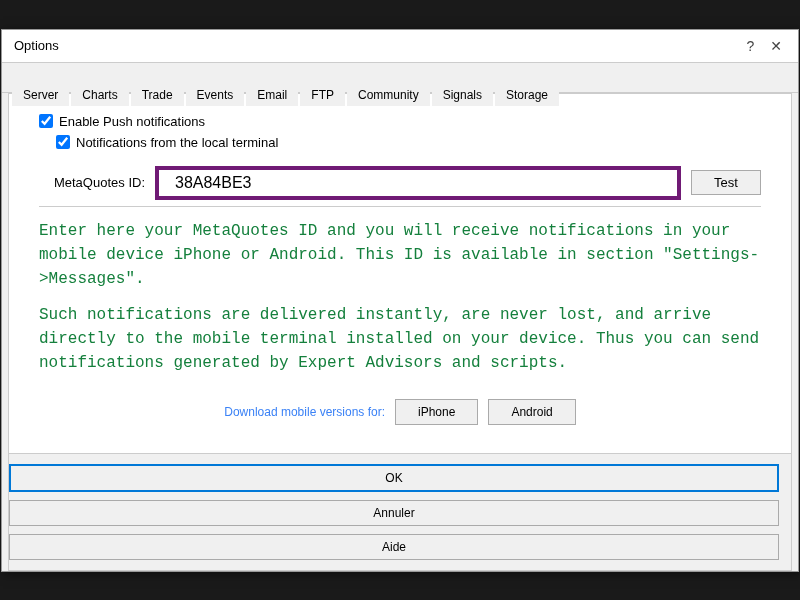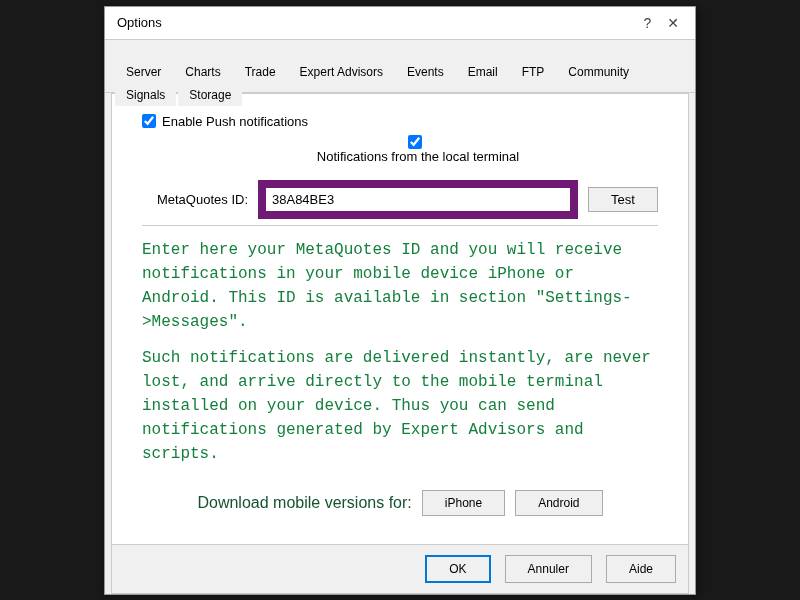--- a/index.html
+++ b/index.html
@@ -11,21 +11,21 @@
       width: 800px;
       height: 600px;
       font-family: 'Segoe UI', Tahoma, sans-serif;
       font-size: 13px;
       color: #000;
     }
     .dialog {
       background: #f0f0f0;
       border: 1px solid #999;
       box-shadow: 2px 2px 10px rgba(0,0,0,0.5);
-      width: 592px;
+      width: 798px;
       min-height: 440px;
     }
     .title-bar {
       background: #fff;
       display: flex;
       align-items: center;
       justify-content: space-between;
       padding: 8px 12px;
       border-bottom: 1px solid #ccc;
     }
@@ -79,22 +79,21 @@
     }
     .checkbox-section {
       margin-bottom: 16px;
     }
     .checkbox-row {
       display: flex;
       align-items: center;
       margin-bottom: 6px;
     }
     .checkbox-row.indent1 {
-      margin-left: 36px;
-      flex-direction: column;
+      margin-left: 17px;
     }
     .checkbox-row input[type="checkbox"] {
       margin-right: 6px;
       width: 14px;
       height: 14px;
       cursor: pointer;
     }
     .metaquotes-row {
       display: flex;
       align-items: center;
@@ -103,23 +102,23 @@
       justify-content: center;
     }
     .metaquotes-label {
       width: 100px;
       text-align: right;
       margin-right: 10px;
       flex-shrink: 0;
     }
     .metaquotes-input {
       flex: 1;
-      border: 8px solid #701a75;
-      padding: 4px 6px;
-      font-size: 13px;
+      border: 4px solid #701a75;
+      padding: 4px 16px;
+      font-size: 16px;
       outline: none;
       background: #fff;
     }
     .test-btn {
       margin-left: 10px;
       padding: 4px 20px;
       background: #f0f0f0;
       border: 1px solid #aaa;
       cursor: pointer;
       font-size: 13px;
@@ -134,39 +133,40 @@
     }
     .download-row {
       display: flex;
       align-items: center;
       justify-content: center;
       margin-top: 24px;
       margin-bottom: 8px;
       gap: 10px;
     }
     .download-label {
-      font-size: 16px;
-      color: #14532d;
+      font-size: 12px;
+      color: #3b82f6;
     }
     .dl-btn {
       padding: 5px 22px;
       background: #f0f0f0;
       border: 1px solid #aaa;
       cursor: pointer;
       font-size: 12px;
     }
     .footer {
       display: flex;
       justify-content: flex-end;
-      gap: 14px;
+      gap: 8px;
       padding: 10px 12px 10px 0;
       background: #f0f0f0;
       margin: 0 6px;
       border: 1px solid #ccc;
       border-top: none;
+      flex-direction: column;
     }
     .footer-btn {
       padding: 5px 22px;
       background: #f0f0f0;
       border: 1px solid #aaa;
       cursor: pointer;
       font-size: 12px;
     }
     .footer-btn.primary {
       background: #f0f0f0;
@@ -188,21 +188,20 @@
     <div class="title-bar-right">
       <button class="title-btn">?</button>
       <button class="title-btn">✕</button>
     </div>
   </div>
 
   <div class="tabs">
     <div class="tab"><span>Server</span></div>
     <div class="tab"><span>Charts</span></div>
     <div class="tab"><span>Trade</span></div>
-    <div class="tab"><span>Expert Advisors</span></div>
     <div class="tab"><span>Events</span></div>
     <div class="tab"><span>Email</span></div>
     <div class="tab"><span>FTP</span></div>
     <div class="tab"><span>Community</span></div>
     <div class="tab"><span>Signals</span></div>
     <div class="tab"><span>Storage</span></div>
   </div>
 
   <div class="content">
 

